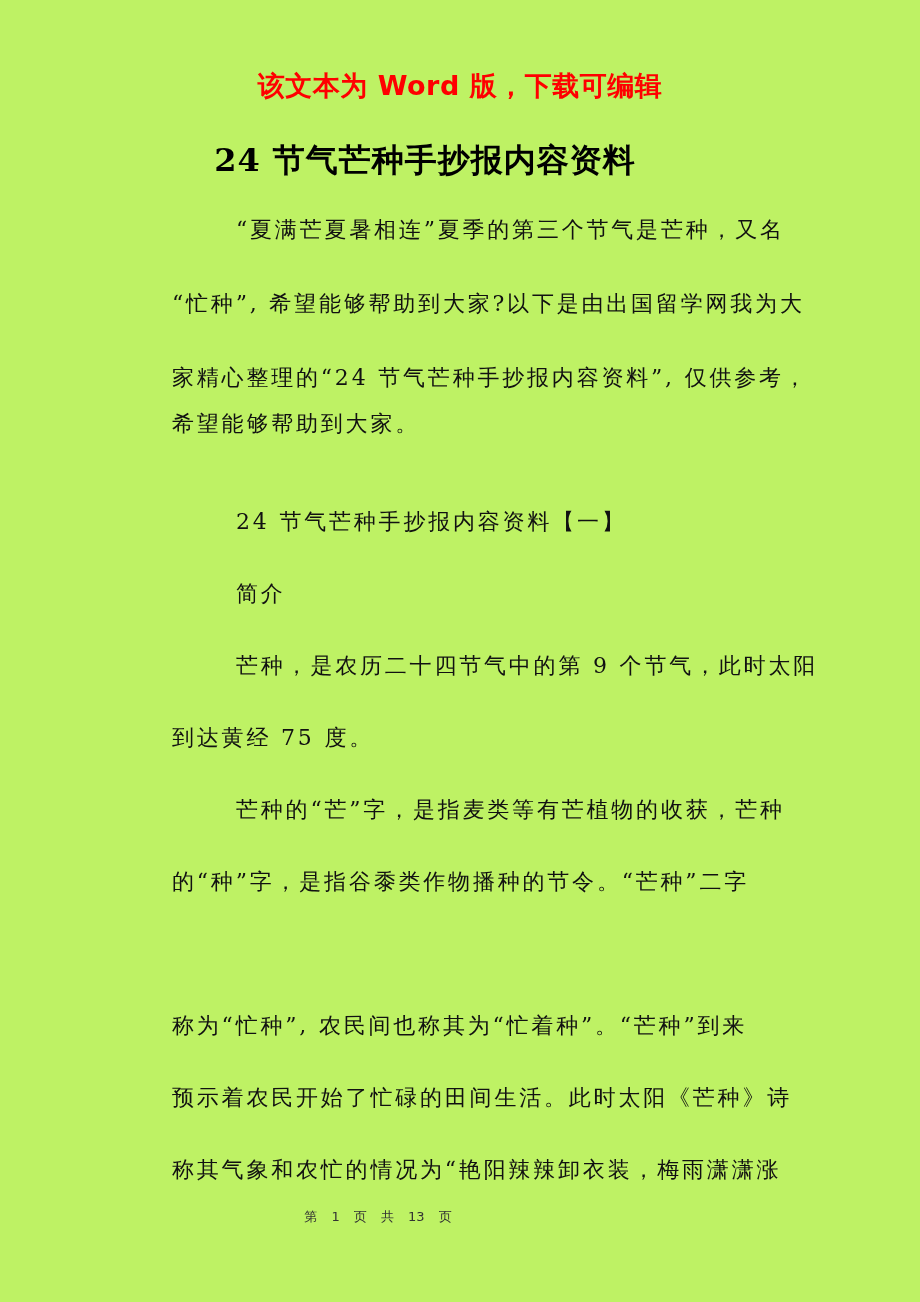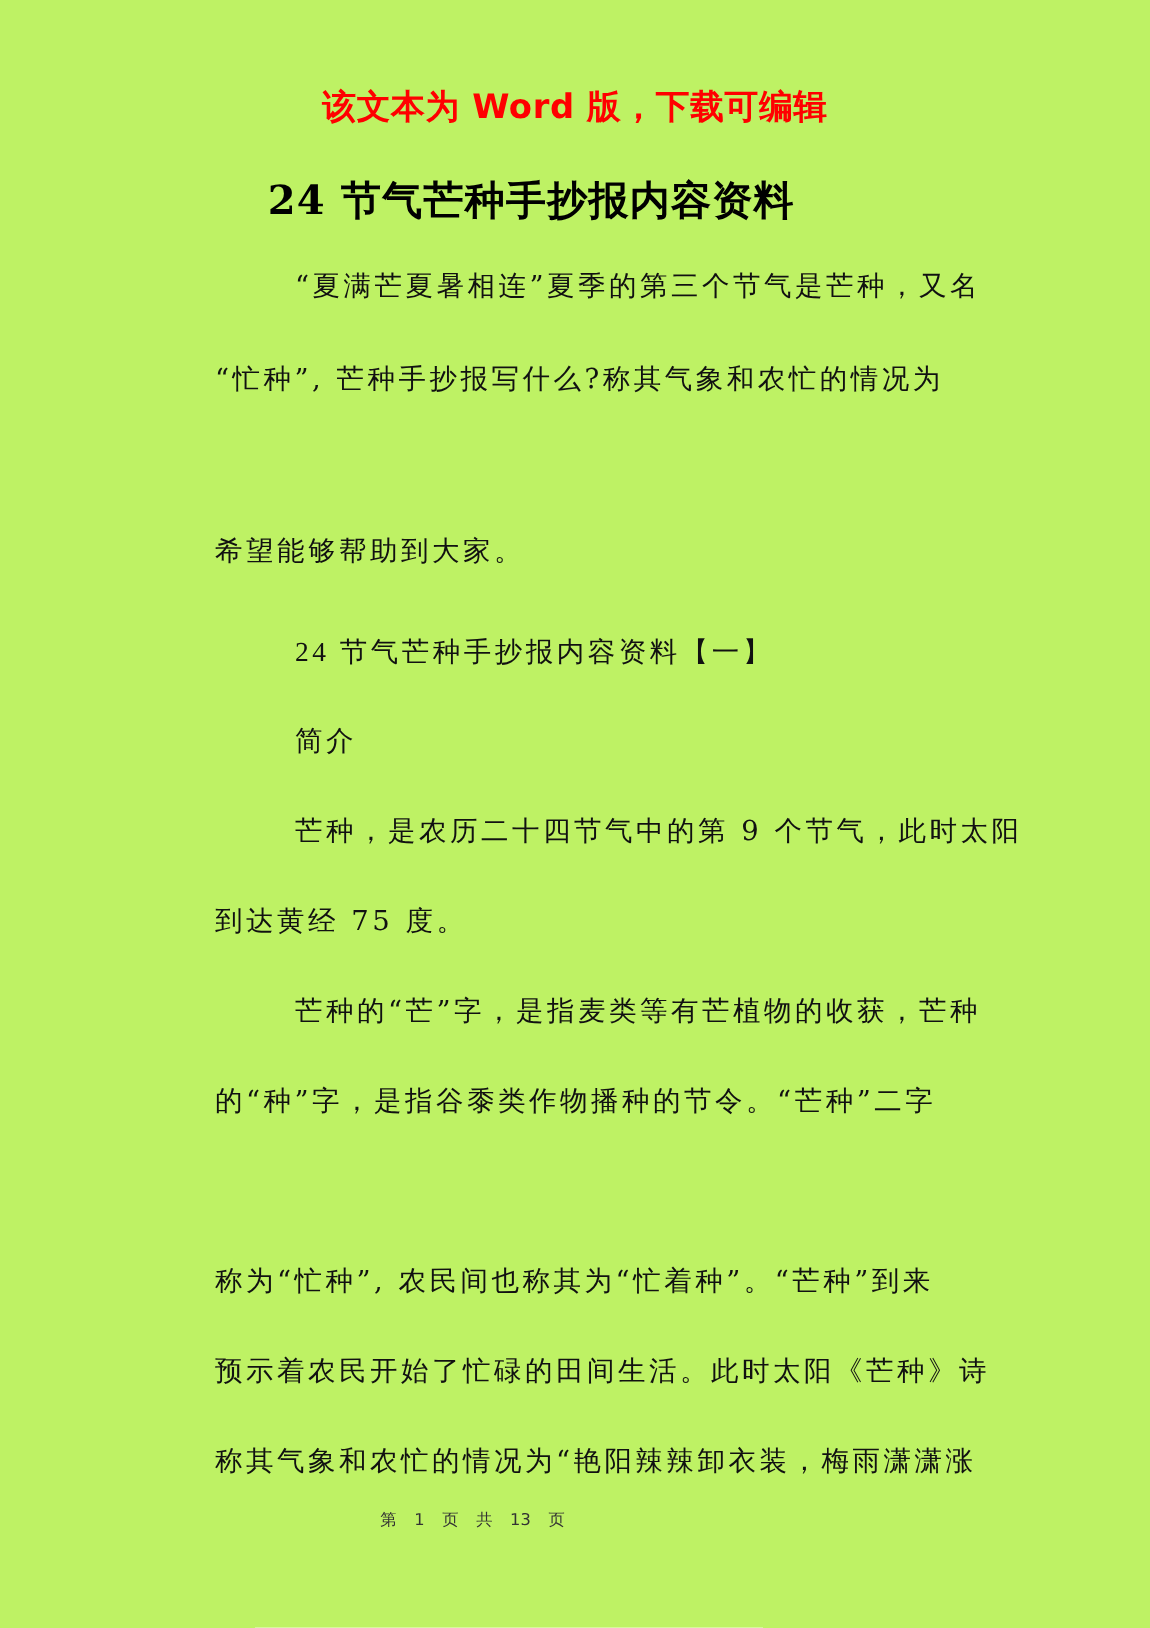--- a/index.html
+++ b/index.html
@@ -76,24 +76,25 @@
 </head>
 <body>
 
 <div class="page">
 
   <div class="banner">该文本为 Word 版，下载可编辑</div>
 
   <div class="title">24 节气芒种手抄报内容资料</div>
 
   <div class="line indent" style="top:216px;">“夏满芒夏暑相连”夏季的第三个节气是芒种，又名</div>
-  <div class="line" style="top:290px;">“忙种”, 芒种手抄报写什么?称其气象和农忙的情况为</div>
-  <div class="line" style="top:428px;text-align:center;">希望能够帮助到大家。</div>
+  <div class="line" style="top:290px;">“忙种”, 希望能够帮助到大家?以下是由出国留学网我为大</div>
+  <div class="line" style="top:364px;">家精心整理的“24 节气芒种手抄报内容资料”, 仅供参考，</div>
+  <div class="line" style="top:410px;text-align:center;">希望能够帮助到大家。</div>
 
-  <div class="line indent" style="top:508px;font-family:Liberation Serif, serif;">24 节气芒种手抄报内容资料【一】</div>
+  <div class="line indent" style="top:508px;">24 节气芒种手抄报内容资料【一】</div>
 
   <div class="line indent" style="top:580px;">简介</div>
 
   <div class="line indent" style="top:652px;">芒种，是农历二十四节气中的第 9 个节气，此时太阳</div>
   <div class="line" style="top:724px;">到达黄经 75 度。</div>
 
   <div class="line indent" style="top:796px;">芒种的“芒”字，是指麦类等有芒植物的收获，芒种</div>
   <div class="line" style="top:868px;">的“种”字，是指谷黍类作物播种的节令。“芒种”二字</div>
   <div class="line" style="top:1012px;">称为“忙种”, 农民间也称其为“忙着种”。“芒种”到来</div>
   <div class="line" style="top:1084px;">预示着农民开始了忙碌的田间生活。此时太阳《芒种》诗</div>

